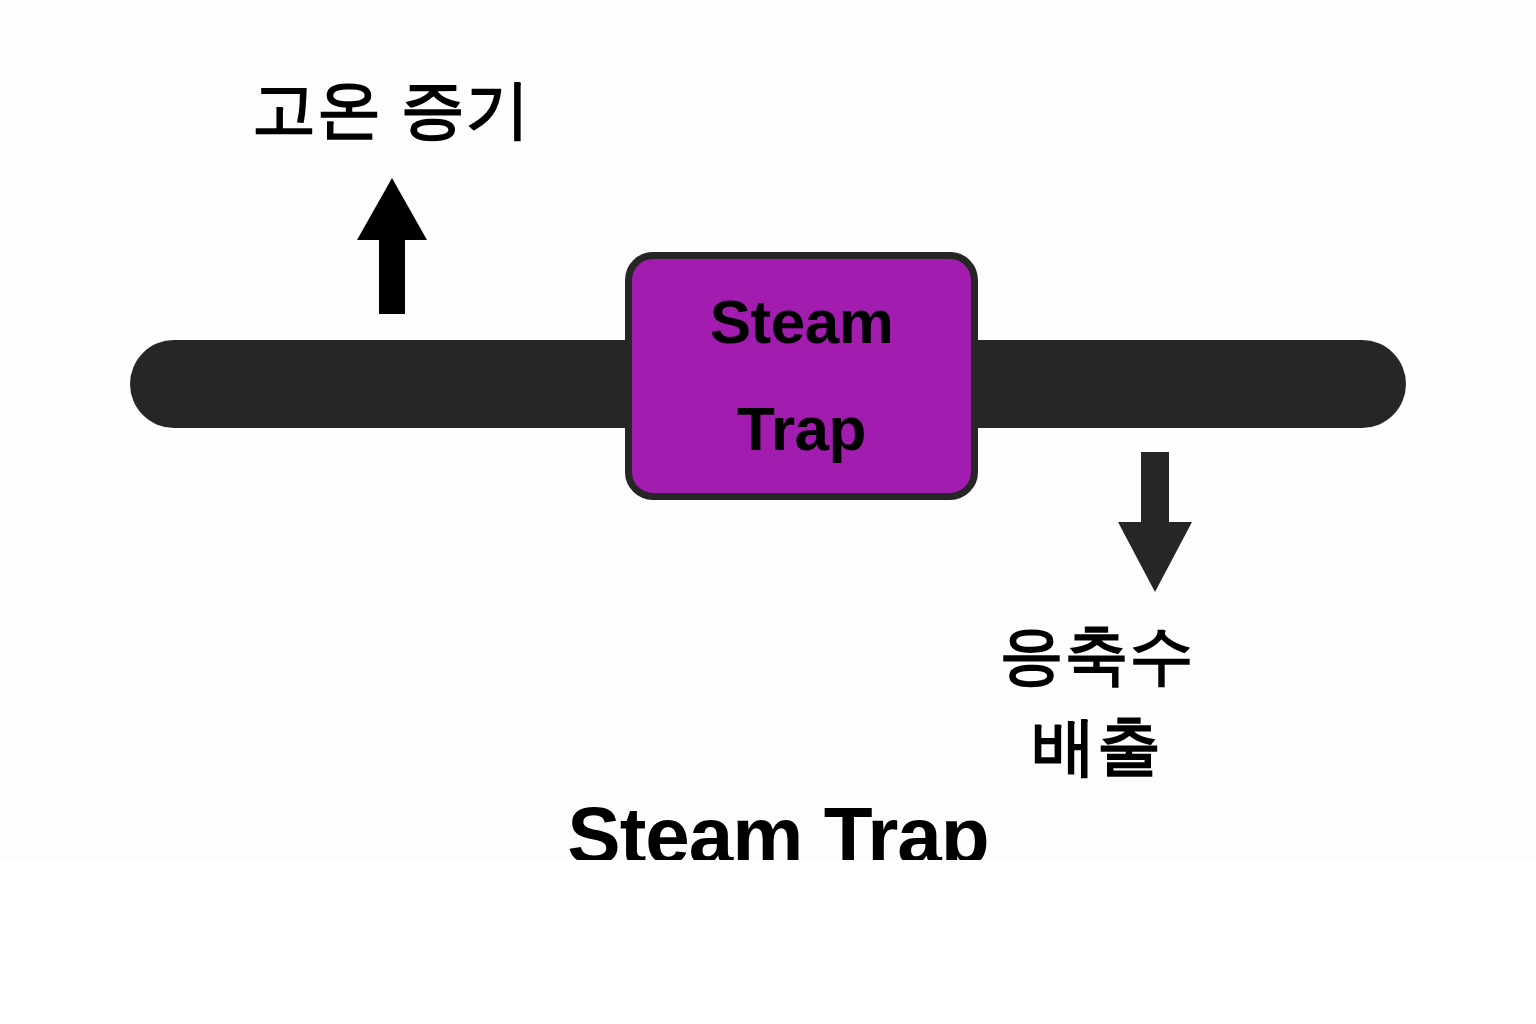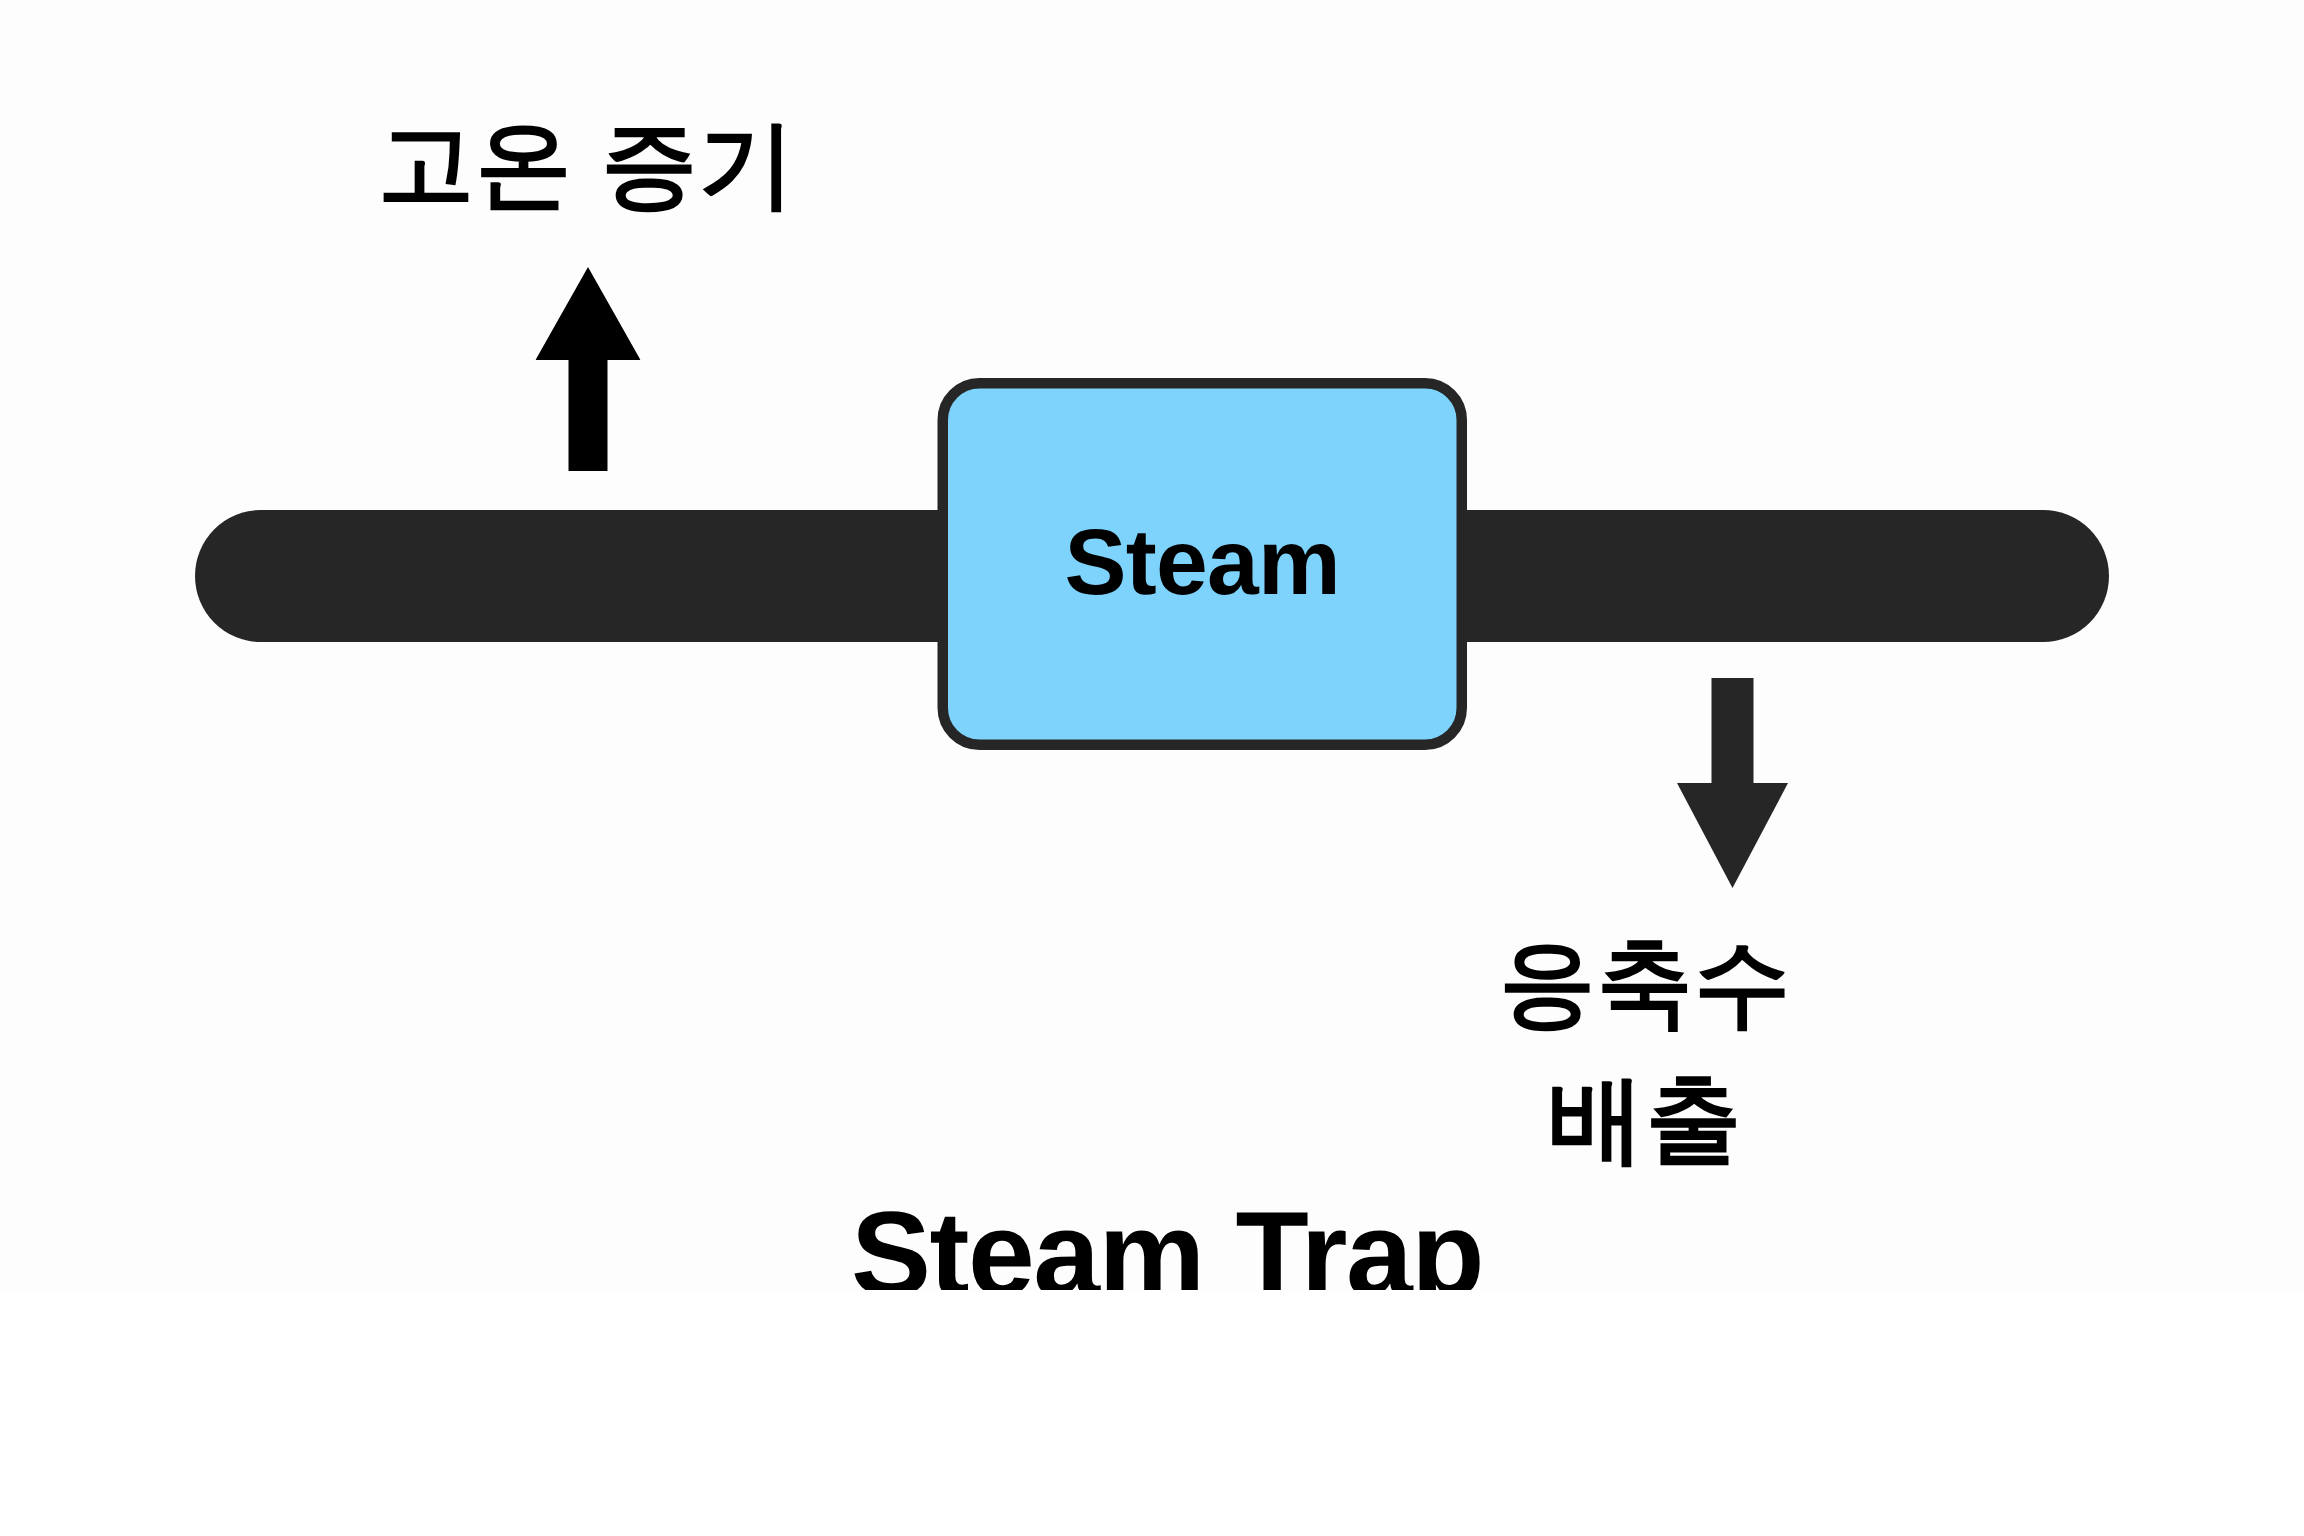--- a/index.html
+++ b/index.html
@@ -27,21 +27,21 @@
     border-radius: 44px;
   }
 
   
   .trap-box {
     position: absolute;
     left: 625px;
     top: 252px;
     width: 353px;
     height: 248px;
-    background: #7dd3fc;
+    background: #a21caf;
     border: 7px solid #262626;
     border-radius: 28px;
     box-sizing: border-box;
     display: flex;
     flex-direction: column;
     align-items: center;
     justify-content: center;
     gap: 36px;
   }
   .trap-line {
@@ -121,20 +121,21 @@
   <div class="arrow-up">
     <svg viewBox="0 0 70 136" xmlns="http://www.w3.org/2000/svg">
       <polygon points="35,0 70,62 48,62 48,136 22,136 22,62 0,62" fill="#000000"></polygon>
     </svg>
   </div>
 
   <div class="label-steam-in">고온 증기</div>
 
   <div class="trap-box">
     <div class="trap-line">Steam</div>
+    <div class="trap-line">Trap</div>
   </div>
 
   <div class="arrow-down">
     <svg viewBox="0 0 74 140" xmlns="http://www.w3.org/2000/svg">
       <polygon points="37,140 74,70 51,70 51,0 23,0 23,70 0,70" fill="#262626"></polygon>
     </svg>
   </div>
 
   <div class="label-condensate">
     <div>응축수</div>

